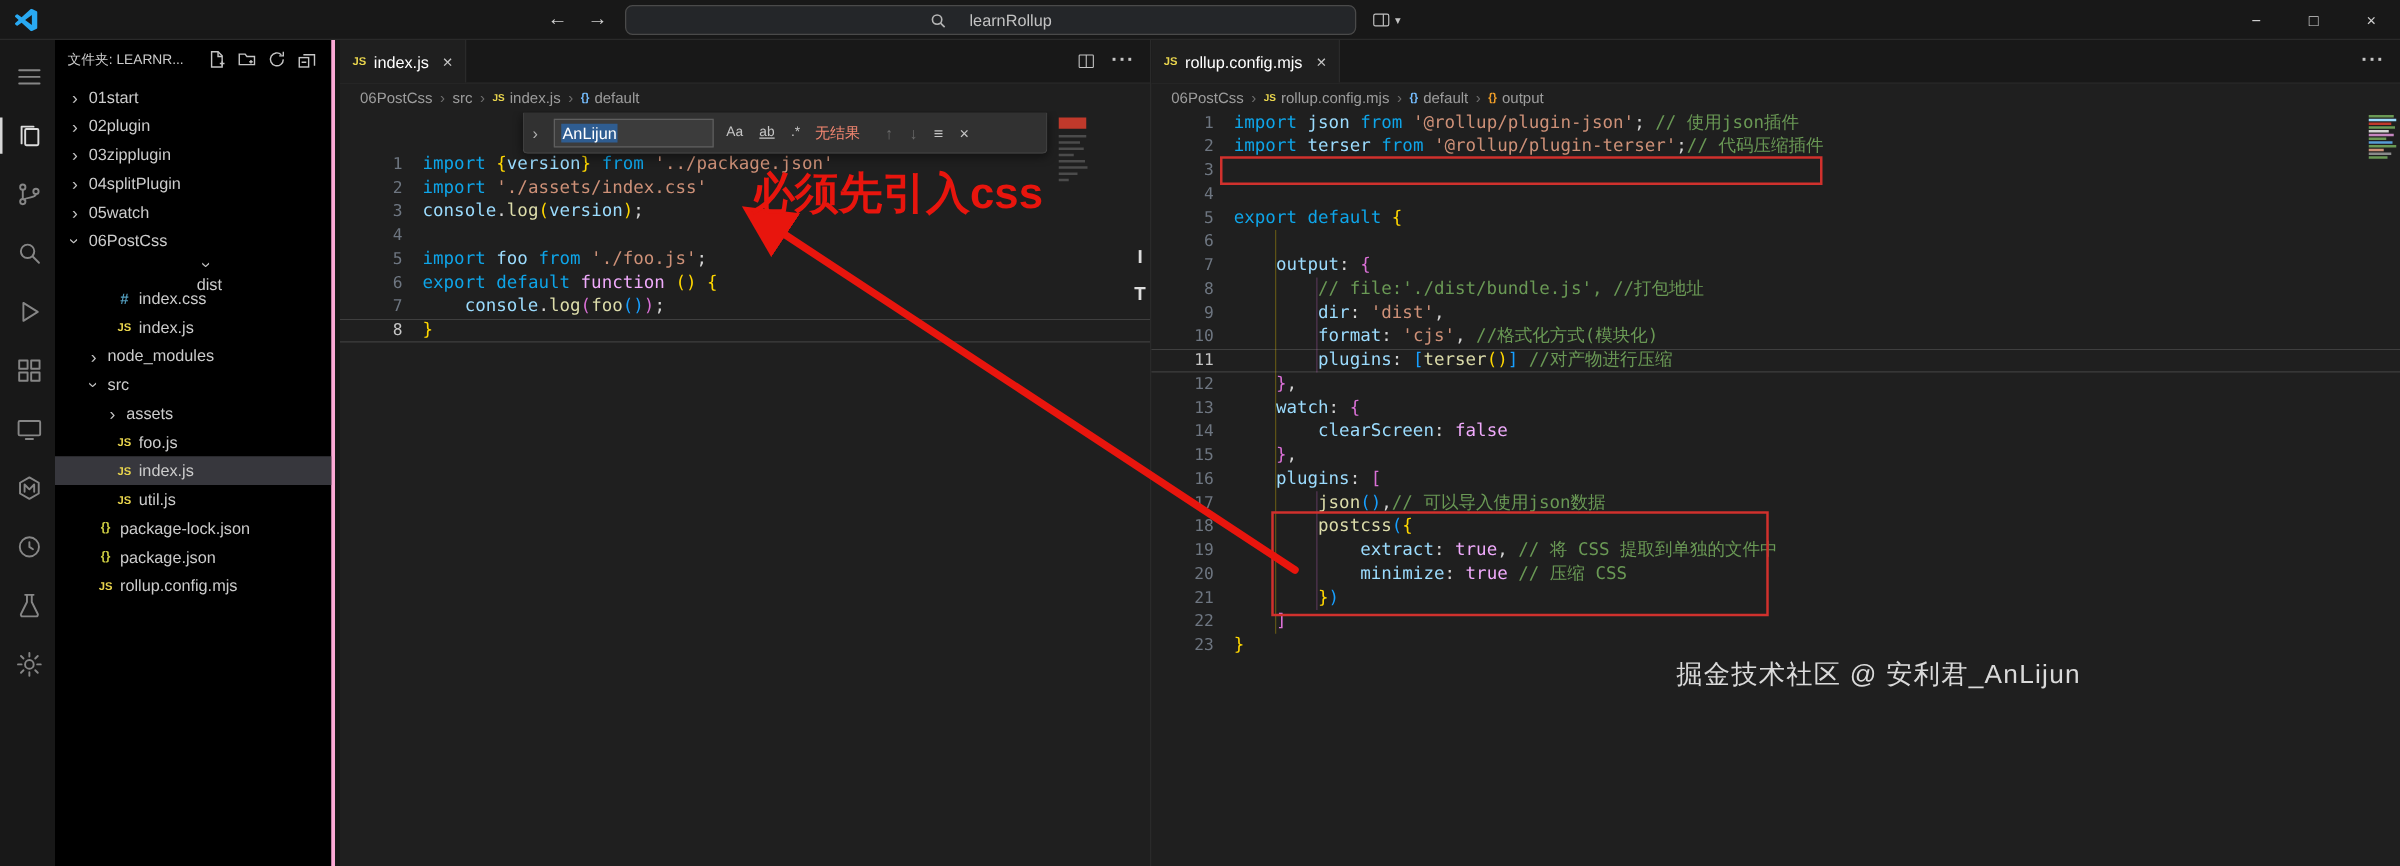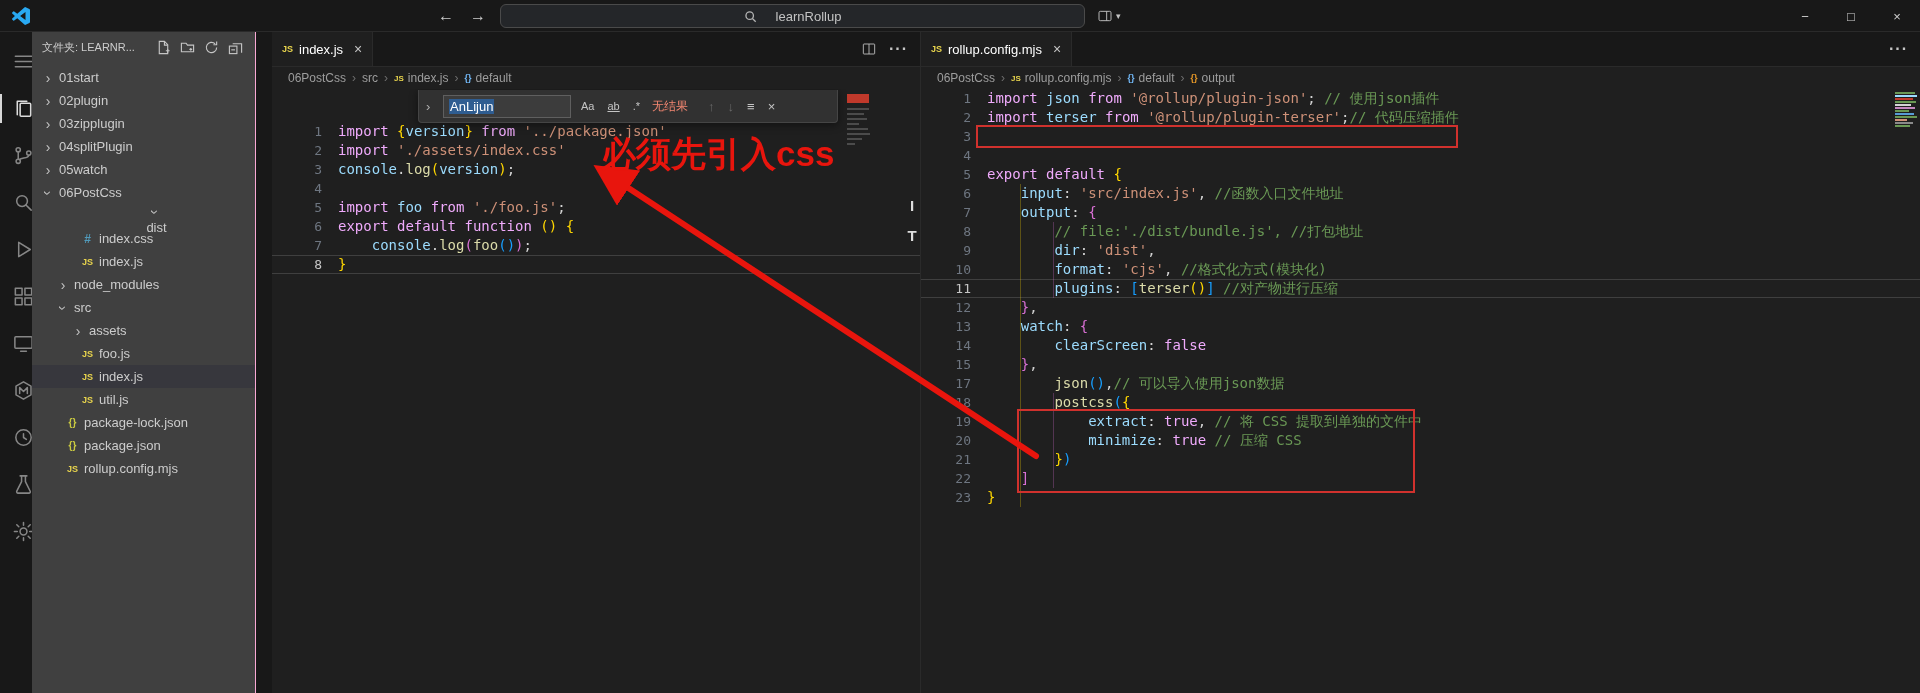--- a/index.html
+++ b/index.html
@@ -27,21 +27,21 @@
 
   
   #activitybar{position:absolute;left:0;top:0;width:48px;height:100%;background:#181818;border-right:1px solid #2a2a2a;
     display:flex;flex-direction:column;align-items:center;padding-top:6px}
   .ab-item{width:48px;height:47px;display:flex;align-items:center;justify-content:center;position:relative;cursor:pointer}
   .ab-item svg{width:23px;height:23px;stroke:#868686;fill:none;stroke-width:1.6;stroke-linecap:round;stroke-linejoin:round}
   .ab-item.active svg{stroke:#dcdcdc}
   .ab-item.active::before{content:"";position:absolute;left:0;top:9px;bottom:9px;width:2px;background:#d7d7d7}
 
   
-  #sidebar{position:absolute;left:32px;top:0;width:224px;height:100%;background:#404040;border-right:1px solid #f9a8d4}
+  #sidebar{position:absolute;left:44px;top:0;width:224px;height:100%;background:#000000;border-right:3px solid #f9a8d4}
   .sb-header{display:flex;align-items:center;height:30px;padding:0 12px 0 10px;font-size:11px;color:#cccccc;white-space:nowrap}
   .sb-actions{margin-left:auto;display:flex;gap:9px}
   .sb-actions svg{width:15px;height:15px;stroke:#c5c5c5;fill:none;stroke-width:1.2;cursor:pointer}
   #file-tree{margin-top:4px}
   .tree-row{display:flex;align-items:center;height:23px;font-size:13px;cursor:pointer;color:#cccccc;white-space:nowrap}
   .tree-row.selected{background:#37373d}
   .chev{width:16px;text-align:center;font-size:14px;color:#c5c5c5;display:inline-block;flex:none}
   .chev.open{transform:rotate(90deg)}
   .tree-spacer{width:9px;flex:none}
   .fico{width:17px;font-weight:bold;text-align:center;flex:none}
@@ -70,21 +70,21 @@
   .ci-sym2{color:#ee9d28;font-weight:bold;font-size:9px}
   .editor{position:absolute;top:57px;left:0;right:0;bottom:0;overflow:hidden}
 
   
   .code{font-family:"DejaVu Sans Mono","Liberation Mono",monospace;font-size:14px}
   #code-left{padding-top:33px}
   .code-line{display:flex;height:19px;line-height:19px;white-space:pre}
   .code-line.current{box-shadow:inset 0 1px 0 #3f3f3f, inset 0 -1px 0 #3f3f3f}
   .ln{width:50px;text-align:right;color:#6e7681;font-size:13px;flex:none;margin-right:16px}
   .code-line.current .ln{color:#c6c6c6}
-  .s-kw{color:#f0abfc}.s-id{color:#9cdcfe}.s-str{color:#ce9178}.s-fn{color:#dcdcaa}
+  .s-kw{color:#0ea5e9}.s-id{color:#9cdcfe}.s-str{color:#ce9178}.s-fn{color:#dcdcaa}
   .s-cm{color:#6a9955}.s-pln{color:#d4d4d4}.s-ctl{color:#f0abfc}
   .s-b1{color:#ffd700}.s-b2{color:#da70d6}.s-b3{color:#179fff}
 
   
   #find-widget{position:absolute;top:1px;left:146px;width:420px;height:33px;background:#313131;border:1px solid #454545;
     border-top:none;border-radius:0 0 4px 4px;display:flex;align-items:center;gap:7px;padding:0 7px;
     box-shadow:0 2px 8px rgba(0,0,0,.45);z-index:6;font-size:12px}
   .fw-toggle{color:#b0b0b0;font-size:13px;width:10px;cursor:pointer}
   .fw-input{width:128px;height:23px;background:#3c3c3c;border:1px solid #5f5f5f;display:flex;align-items:center;
     padding:0 5px;font-size:13px;cursor:text}
@@ -449,30 +449,31 @@
         <div class="guide gold" style="left:99px;top:95px;height:323px"></div>
         <div class="guide purple" style="left:132px;top:133px;height:76px"></div>
         <div class="guide purple" style="left:132px;top:304px;height:95px"></div>
 
         <div class="code" id="code-right">
             <div class="code-line"><span class="ln">1</span><span><span class="s-kw">import </span><span class="s-id">json</span><span class="s-kw"> from </span><span class="s-str">'@rollup/plugin-json'</span><span class="s-pln">; </span><span class="s-cm">// 使用json插件</span></span></div>
             <div class="code-line"><span class="ln">2</span><span><span class="s-kw">import </span><span class="s-id">terser</span><span class="s-kw"> from </span><span class="s-str">'@rollup/plugin-terser'</span><span class="s-pln">;</span><span class="s-cm">// 代码压缩插件</span></span></div>
             <div class="code-line"><span class="ln">3</span></div>
             <div class="code-line"><span class="ln">4</span><span></span></div>
             <div class="code-line"><span class="ln">5</span><span><span class="s-kw">export </span><span class="s-kw">default </span><span class="s-b1">{</span></span></div>
-            <div class="code-line"><span class="ln">6</span><span><span class="s-pln">    </span><span class="s-id">input</span><span class="s-pln">: </span><span class="s-str">'src/index.js'</span><span class="s-pln">, </span><span class="s-cm">//函数入口文件地址</span></span></div>
+            <div class="code-line"><span class="ln">6</span></div>
             <div class="code-line"><span class="ln">7</span><span><span class="s-pln">    </span><span class="s-id">output</span><span class="s-pln">: </span><span class="s-b2">{</span></span></div>
             <div class="code-line"><span class="ln">8</span><span><span class="s-pln">        </span><span class="s-cm">// file:'./dist/bundle.js', //打包地址</span></span></div>
             <div class="code-line"><span class="ln">9</span><span><span class="s-pln">        </span><span class="s-id">dir</span><span class="s-pln">: </span><span class="s-str">'dist'</span><span class="s-pln">,</span></span></div>
             <div class="code-line"><span class="ln">10</span><span><span class="s-pln">        </span><span class="s-id">format</span><span class="s-pln">: </span><span class="s-str">'cjs'</span><span class="s-pln">, </span><span class="s-cm">//格式化方式(模块化)</span></span></div>
             <div class="code-line current"><span class="ln">11</span><span><span class="s-pln">        </span><span class="s-id">plugins</span><span class="s-pln">: </span><span class="s-b3">[</span><span class="s-fn">terser</span><span class="s-b1">()</span><span class="s-b3">]</span><span class="s-pln"> </span><span class="s-cm">//对产物进行压缩</span></span></div>
             <div class="code-line"><span class="ln">12</span><span><span class="s-pln">    </span><span class="s-b2">}</span><span class="s-pln">,</span></span></div>
             <div class="code-line"><span class="ln">13</span><span><span class="s-pln">    </span><span class="s-id">watch</span><span class="s-pln">: </span><span class="s-b2">{</span></span></div>
             <div class="code-line"><span class="ln">14</span><span><span class="s-pln">        </span><span class="s-id">clearScreen</span><span class="s-pln">: </span><span class="s-ctl">false</span></span></div>
             <div class="code-line"><span class="ln">15</span><span><span class="s-pln">    </span><span class="s-b2">}</span><span class="s-pln">,</span></span></div>
+            <div class="code-line"><span class="ln">16</span><span><span class="s-pln">    </span><span class="s-id">plugins</span><span class="s-pln">: </span><span class="s-b2">[</span></span></div>
             <div class="code-line"><span class="ln">17</span><span><span class="s-pln">        </span><span class="s-fn">json</span><span class="s-b3">()</span><span class="s-pln">,</span><span class="s-cm">// 可以导入使用json数据</span></span></div>
             <div class="code-line"><span class="ln">18</span><span><span class="s-pln">        </span><span class="s-fn">postcss</span><span class="s-b3">(</span><span class="s-b1">{</span></span></div>
             <div class="code-line"><span class="ln">19</span><span><span class="s-pln">            </span><span class="s-id">extract</span><span class="s-pln">: </span><span class="s-ctl">true</span><span class="s-pln">, </span><span class="s-cm">// 将 CSS 提取到单独的文件中</span></span></div>
             <div class="code-line"><span class="ln">20</span><span><span class="s-pln">            </span><span class="s-id">minimize</span><span class="s-pln">: </span><span class="s-ctl">true</span><span class="s-pln"> </span><span class="s-cm">// 压缩 CSS</span></span></div>
             <div class="code-line"><span class="ln">21</span><span><span class="s-pln">        </span><span class="s-b1">}</span><span class="s-b3">)</span></span></div>
             <div class="code-line"><span class="ln">22</span><span><span class="s-pln">    </span><span class="s-b2">]</span></span></div>
             <div class="code-line"><span class="ln">23</span><span><span class="s-b1">}</span></span></div>
           </div>
 
         <div class="redbox" id="redbox1"></div>
@@ -486,20 +487,21 @@
           <div class="mr-row" style="width:16px;background:#d4d4d4"></div>
           <div class="mr-row" style="width:20px;background:#c586c0"></div>
           <div class="mr-row" style="width:14px;background:#6a9955"></div>
           <div class="mr-row" style="width:19px;background:#569cd6"></div>
           <div class="mr-row" style="width:22px;background:#6a9955"></div>
           <div class="mr-row" style="width:12px;background:#ce9178"></div>
           <div class="mr-row" style="width:18px;background:#8a8a8a"></div>
           <div class="mr-row" style="width:15px;background:#6a9955"></div>
         </div>
 
+        <div id="watermark">掘金技术社区 @ 安利君_AnLijun</div>
       </div>
     </section>
   </div>
 
   <svg id="annotation" viewBox="0 0 1920 693">
     <defs>
       <marker id="ah" markerWidth="7" markerHeight="7" refX="5.5" refY="3.5" orient="auto">
         <path d="M0 0 L7 3.5 L0 7 z" fill="#e8150d"></path>
       </marker>
     </defs>

